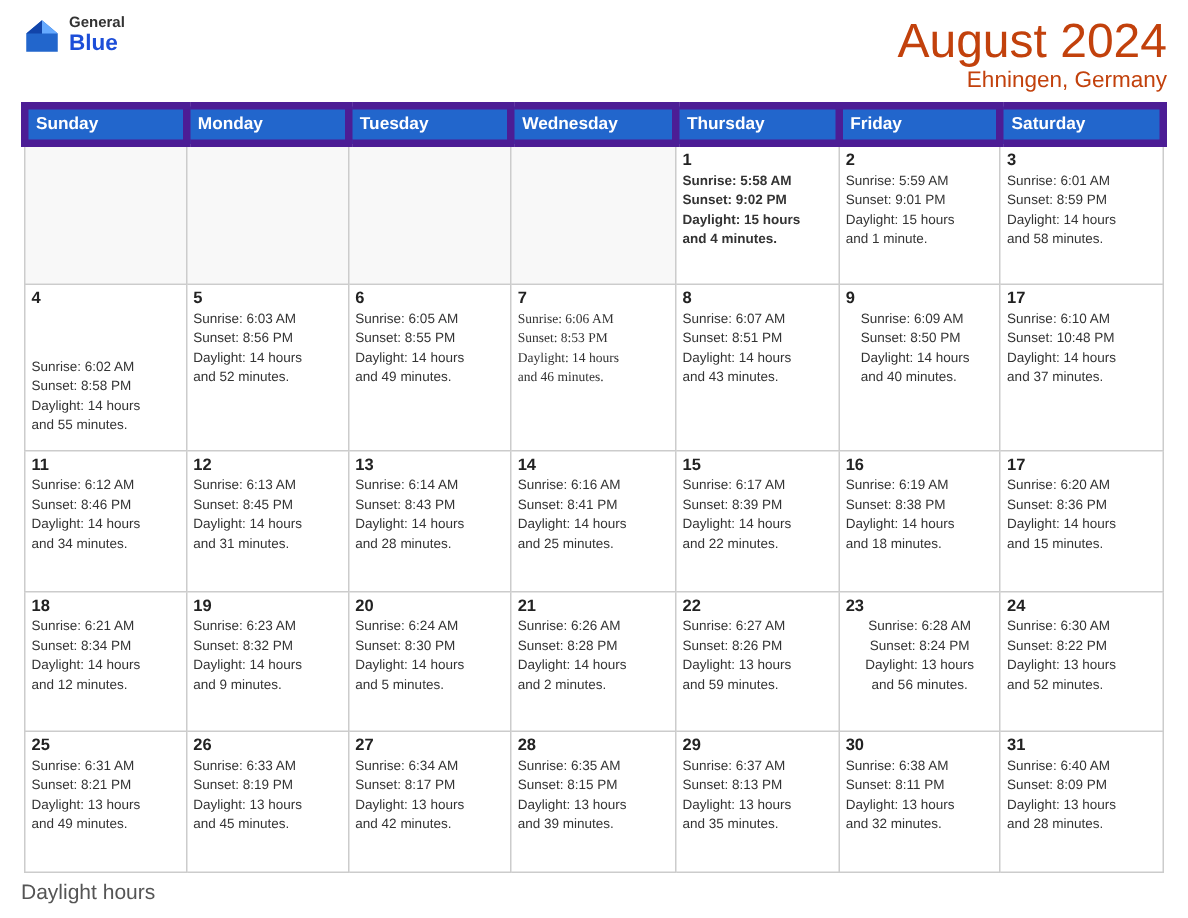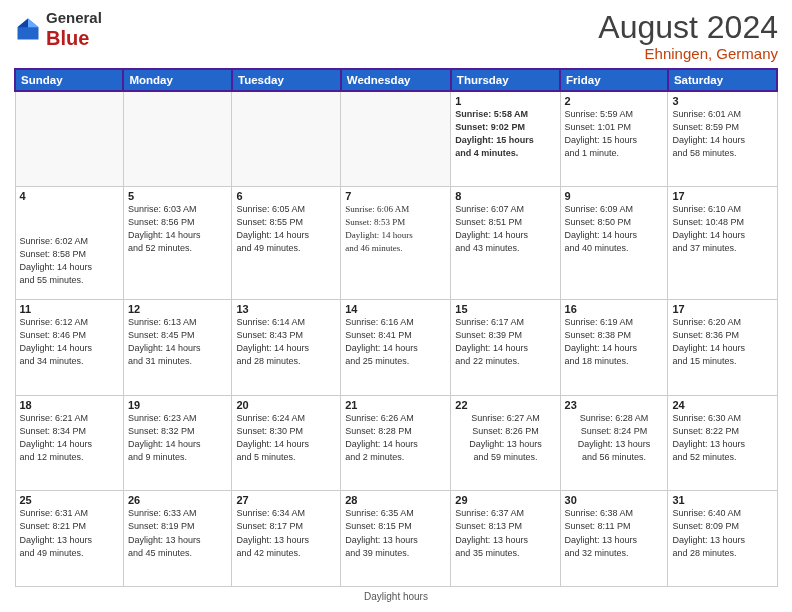--- a/index.html
+++ b/index.html
@@ -27,59 +27,59 @@
       display: flex;
       align-items: center;
       gap: 4px;
     }
     .logo-text {
       display: flex;
       flex-direction: column;
       line-height: 1.1;
     }
     .logo-general {
+      font-size: 10px;
+      font-weight: bold;
+      color: #333;
+    }
+    .logo-blue {
       font-size: 15px;
       font-weight: bold;
-      color: #333;
-    }
-    .logo-blue {
-      font-size: 20px;
-      font-weight: bold;
-      color: #b91c1c;
+      color: #1d4ed8;
     }
     .logo-icon {
       width: 28px;
       height: 28px;
     }
     .title-block {
       text-align: right;
     }
     .month-title {
       font-size: 32px;
       font-weight: 300;
-      color: #404040;
+      color: #c2410c;
       line-height: 1.1;
     }
     .location {
       font-size: 15px;
       color: #c2410c;
     }
     .calendar-table {
       width: 100%;
       border-collapse: collapse;
       flex: 1;
     }
     .calendar-table th {
       background: #2266cc;
       color: #fff;
       font-size: 11.5px;
       font-weight: bold;
       padding: 4px 5px;
       text-align: left;
-      border: 2px solid #4c1d95;
+      border: 5px solid #4c1d95;
     }
     .calendar-table td {
       border: 1px solid #ccc;
       vertical-align: top;
       padding: 3px 4px;
       width: 113px;
       font-size: 9.5px;
       color: #222;
       background: #fff;
       height: 88px;
@@ -93,24 +93,24 @@
       color: #222;
       display: block;
       margin-bottom: 1px;
     }
     .day-info {
       font-size: 9px;
       color: #333;
       line-height: 1.45;
     }
     .footer-note {
-      font-size: 10px;
+      font-size: 14px;
       color: #555;
       margin-top: 4px;
-      text-align: center;
+      text-align: left;
     }
   </style>
 </head>
 <body>
 
 <div class="page">
   <div class="header">
     <div class="logo">
       <svg class="logo-icon" viewBox="0 0 32 32">
         <polygon points="16,4 28,14 28,28 4,28 4,14" fill="#2266cc"></polygon>
@@ -149,21 +149,21 @@
           <td>
             <span class="day-number">1</span>
             <div class="day-info" style="white-space: pre-line; font-weight: bold;">Sunrise: 5:58 AM
 Sunset: 9:02 PM
 Daylight: 15 hours
 and 4 minutes.</div>
           </td>
           <td>
             <span class="day-number">2</span>
             <div class="day-info" style="white-space: pre-line;">Sunrise: 5:59 AM
-Sunset: 1:01 PM
+Sunset: 9:01 PM
 Daylight: 15 hours
 and 1 minute.</div>
           </td>
           <td>
             <span class="day-number">3</span>
             <div class="day-info" style="white-space: pre-line;">Sunrise: 6:01 AM
 Sunset: 8:59 PM
 Daylight: 14 hours
 and 58 minutes.</div>
           </td>
@@ -199,21 +199,21 @@
           </td>
           <td>
             <span class="day-number">8</span>
             <div class="day-info" style="white-space: pre-line;">Sunrise: 6:07 AM
 Sunset: 8:51 PM
 Daylight: 14 hours
 and 43 minutes.</div>
           </td>
           <td>
             <span class="day-number">9</span>
-            <div class="day-info" style="white-space: pre-line;">Sunrise: 6:09 AM
+            <div class="day-info" style="white-space: pre-line; margin-left: 10px;">Sunrise: 6:09 AM
 Sunset: 8:50 PM
 Daylight: 14 hours
 and 40 minutes.</div>
           </td>
           <td>
             <span class="day-number">17</span>
             <div class="day-info" style="white-space: pre-line;">Sunrise: 6:10 AM
 Sunset: 10:48 PM
 Daylight: 14 hours
 and 37 minutes.</div>
@@ -294,21 +294,21 @@
           </td>
           <td>
             <span class="day-number">21</span>
             <div class="day-info" style="white-space: pre-line;">Sunrise: 6:26 AM
 Sunset: 8:28 PM
 Daylight: 14 hours
 and 2 minutes.</div>
           </td>
           <td>
             <span class="day-number">22</span>
-            <div class="day-info" style="white-space: pre-line; text-align: center;">Sunrise: 6:27 AM
+            <div class="day-info" style="white-space: pre-line;">Sunrise: 6:27 AM
 Sunset: 8:26 PM
 Daylight: 13 hours
 and 59 minutes.</div>
           </td>
           <td>
             <span class="day-number">23</span>
             <div class="day-info" style="white-space: pre-line; text-align: center;">Sunrise: 6:28 AM
 Sunset: 8:24 PM
 Daylight: 13 hours
 and 56 minutes.</div>

